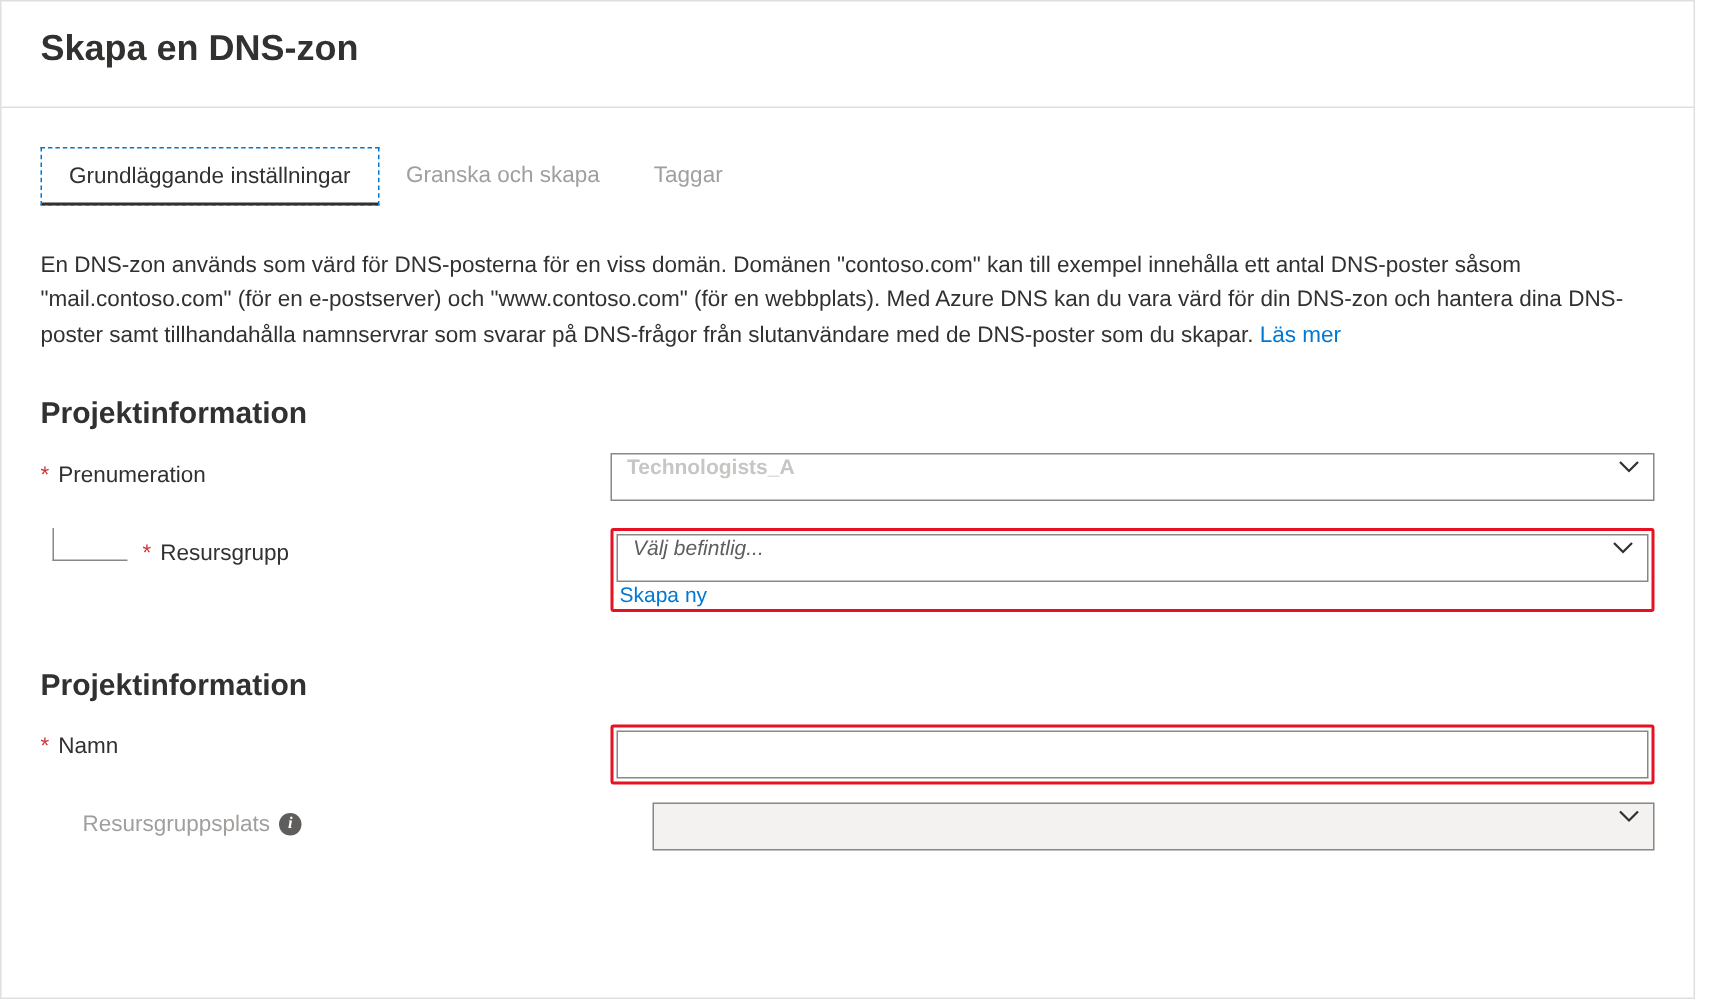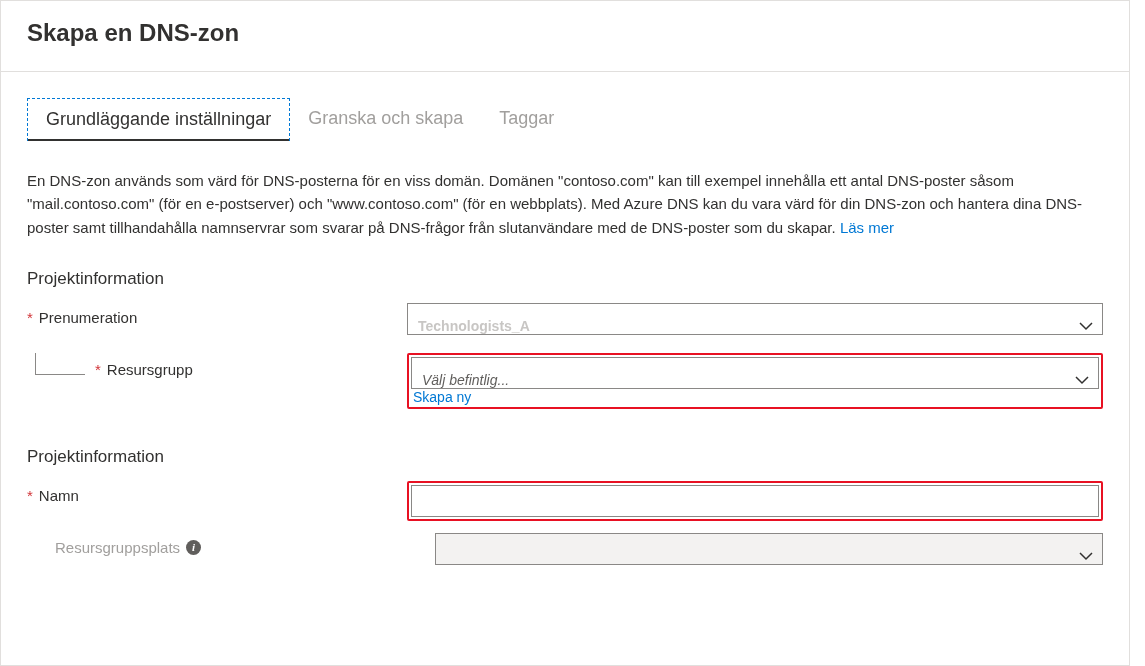--- a/index.html
+++ b/index.html
@@ -26,21 +26,21 @@
   .content {
     padding: 26px 26px 26px 26px;
   }
   .tabs {
     display: flex;
     gap: 0;
     margin-bottom: 28px;
   }
   .tab {
     padding: 10px 18px;
-    font-size: 18px;
+    font-size: 15px;
     color: #a19f9d;
     cursor: pointer;
     user-select: none;
   }
   .tab.active {
     color: #323130;
     border: 1px dashed #0078d4;
     position: relative;
   }
   .tab.active::after {
@@ -54,22 +54,22 @@
     font-size: 15px;
     line-height: 1.55;
     color: #323130;
     max-width: 1090px;
   }
   .description a {
     color: #0078d4;
     text-decoration: none;
   }
   .section-heading {
-    font-size: 17px;
-    font-weight: 400;
+    font-size: 20px;
+    font-weight: 700;
     margin-bottom: 14px;
     margin-top: 30px;
   }
   .form-row {
     display: flex;
     align-items: flex-start;
     min-height: 42px;
     margin-bottom: 4px;
   }
   .form-label {
@@ -90,21 +90,21 @@
     flex: 1;
     min-width: 0;
   }
   .highlight {
     border: 2px solid #e81123;
     padding: 2px;
     border-radius: 2px;
   }
   .select-box {
     display: flex;
-    align-items: flex-end;
+    align-items: flex-start;
     width: 100%;
     height: 32px;
     border: 1px solid #8a8886;
     background: #fff;
     padding: 0 8px 0 10px;
     font-size: 14px;
     cursor: pointer;
   }
   .select-box.disabled {
     background: #f3f2f1;

